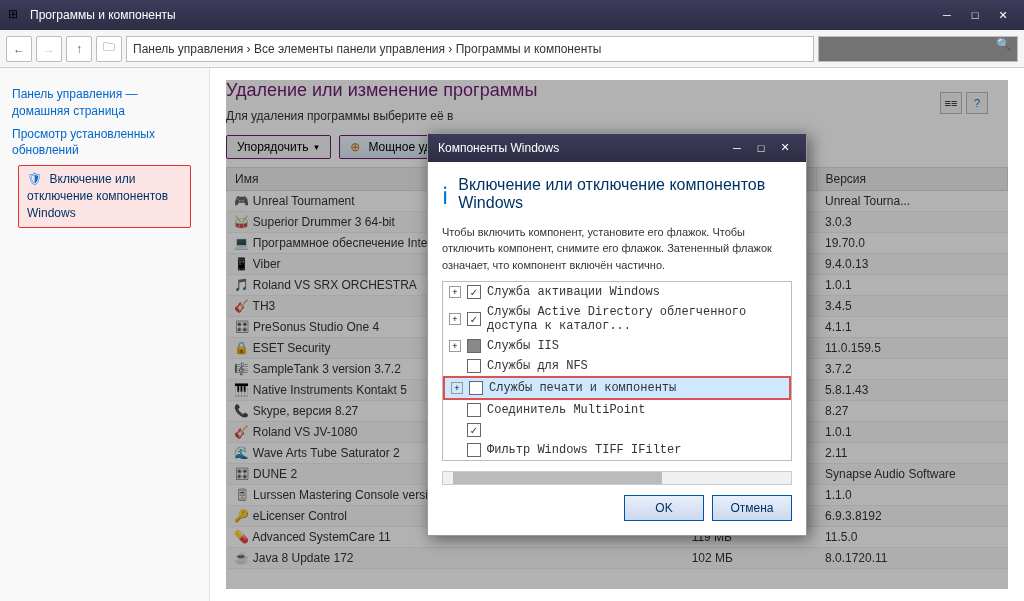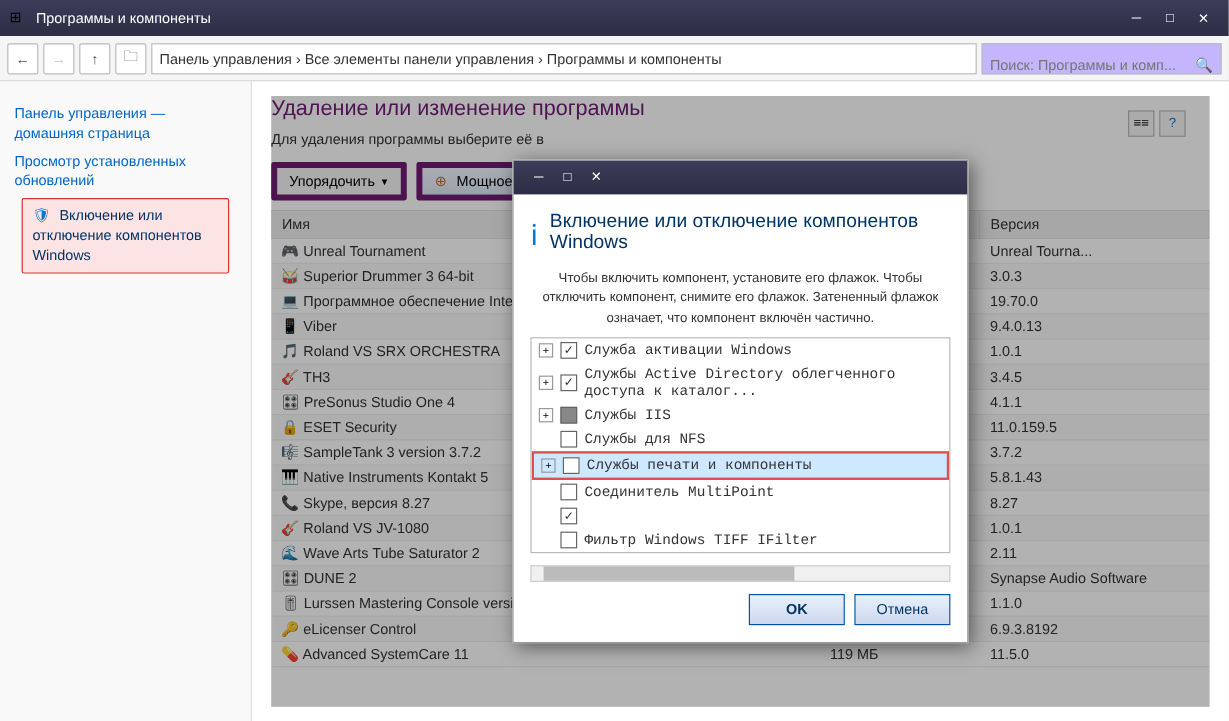--- a/index.html
+++ b/index.html
@@ -26,22 +26,22 @@
     .nav-btn {
       width: 26px; height: 26px; border: 1px solid #bbb; background: white; border-radius: 2px;
       cursor: pointer; display: flex; align-items: center; justify-content: center; font-size: 12px; color: #555;
     }
     .nav-btn.disabled { color: #ccc; cursor: default; }
     .address-path {
       flex: 1; height: 26px; border: 1px solid #bbb; background: white; padding: 0 6px;
       display: flex; align-items: center; font-size: 12px; color: #333;
     }
     .search-box {
-      height: 26px; width: 200px; border: 1px solid #bbb; background: #c4b5fd;
-      display: flex; align-items: flex-end; padding: 0 6px; gap: 4px;
+      height: 26px; width: 200px; border: 1px solid #bbb; background: #737373;
+      display: flex; align-items: flex-start; padding: 0 6px; gap: 4px;
     }
     .search-box input { border: none; outline: none; flex: 1; font-size: 12px; background: transparent; }
 
     
     .main-container { display: flex; height: calc(601px - 68px); background: white; }
 
     
     .sidebar {
       width: 210px; background: #f9f9f9; border-right: 1px solid #e0e0e0;
       padding: 10px 0; flex-shrink: 0;
@@ -56,21 +56,21 @@
 
     
     .content-area { flex: 1; padding: 12px 16px; background: white; overflow: hidden; position: relative; }
     .content-title { font-size: 18px; color: #701a75; margin-bottom: 8px; font-weight: normal; }
     .content-desc { font-size: 12px; color: #333; margin-bottom: 12px; }
 
     
     .toolbar { display: flex; align-items: center; gap: 8px; margin-bottom: 8px; }
     .toolbar-btn {
       display: flex; align-items: center; gap: 4px; padding: 4px 10px;
-      border: 5px solid #701a75; background: #f5f5f5; cursor: pointer; font-size: 12px; border-radius: 2px;
+      border: 1px solid #701a75; background: #f5f5f5; cursor: pointer; font-size: 12px; border-radius: 2px;
     }
     .toolbar-btn .arrow { font-size: 8px; }
     .toolbar-btn.uninstall { background: linear-gradient(to bottom, #f0f8ff, #dde8f5); }
 
     
     .table-container { overflow-y: auto; height: calc(100% - 90px); }
     table { width: 100%; border-collapse: collapse; font-size: 12px; }
     th { background: #f0f0f0; border: 1px solid #ddd; padding: 4px 8px; text-align: left; font-weight: normal; color: #333; position: sticky; top: 0; }
     td { border-bottom: 1px solid #eee; padding: 3px 8px; color: #333; }
     tr:nth-child(even) td { background: #fafafa; }
@@ -88,21 +88,21 @@
       background: linear-gradient(to bottom, #3c3c5a, #2d2d45);
       display: flex; align-items: center; padding: 6px 10px; color: white; height: 28px;
     }
     .modal-title { flex: 1; font-size: 12px; }
     .modal-controls { display: flex; gap: 2px; }
     .modal-btn { width: 22px; height: 18px; background: transparent; border: none; color: white; cursor: pointer; font-size: 11px; }
     .modal-content { padding: 14px; }
     .modal-header { display: flex; align-items: flex-start; gap: 10px; margin-bottom: 10px; }
     .modal-header-icon { font-size: 24px; color: #0078d7; margin-top: 2px; }
     .modal-header-text h2 { font-size: 16px; color: #003366; font-weight: normal; margin-bottom: 2px; }
-    .modal-desc { font-size: 11px; color: #333; margin-bottom: 8px; line-height: 1.5; text-align: center; }
+    .modal-desc { font-size: 11px; color: #333; margin-bottom: 8px; line-height: 1.5; }
     
     
     .component-list {
       border: 1px solid #bbb; height: 180px; overflow-y: auto; background: white; margin-bottom: 10px;
     }
     .comp-item { display: flex; align-items: center; padding: 3px 6px; cursor: pointer; gap: 6px; }
     .comp-item.highlighted { background: #cde8ff; border: 2px solid #e05050; }
     .comp-expand { width: 12px; height: 12px; border: 1px solid #999; display: flex; align-items: center; justify-content: center; font-size: 9px; cursor: pointer; flex-shrink: 0; }
     .comp-checkbox { width: 14px; height: 14px; border: 1px solid #666; display: flex; align-items: center; justify-content: center; flex-shrink: 0; background: white; }
     .comp-checkbox.checked { background: white; }
@@ -119,21 +119,21 @@
     
     .bottom-scrollbar { height: 14px; background: #f0f0f0; border: 1px solid #ccc; display: flex; align-items: center; margin-bottom: 4px; }
     .scroll-thumb { height: 12px; background: #bbb; width: 60%; margin-left: 10px; }
 
     
     .modal-footer { display: flex; justify-content: flex-end; gap: 8px; padding-top: 6px; }
     .modal-action-btn {
       width: 80px; height: 26px; border: 1px solid #0055aa; background: linear-gradient(to bottom, #e8f0fb, #cdd8ef);
       cursor: pointer; font-size: 12px; color: #003366;
     }
-    .modal-action-btn.ok { font-weight: bold; }
+    .modal-action-btn.ok { font-weight: normal; }
 
     
     .sidebar-section { padding: 8px 12px; }
     .sidebar-link { display: block; color: #0066cc; font-size: 12px; margin-bottom: 6px; cursor: pointer; text-decoration: none; line-height: 1.4; }
 
     
     .col-name { width: 240px; }
     .col-size { width: 70px; }
     .col-version { width: 100px; }
 
@@ -344,28 +344,37 @@
     <td class="col-version">6.9.3.8192</td>
   </tr>
               <tr>
     <td class="col-name">
       <span style="font-size:12px;">💊</span>
       Advanced SystemCare 11
     </td>
     <td class="col-size">119 МБ</td>
     <td class="col-version">11.5.0</td>
   </tr>
+              <tr>
+    <td class="col-name">
+      <span style="font-size:12px;">☕</span>
+      Java 8 Update 172
+    </td>
+    <td class="col-size">102 МБ</td>
+    <td class="col-version">8.0.1720.11</td>
+  </tr>
             </tbody>
         </table>
       </div>
 
       <div class="modal-overlay">
         <div class="modal">
 
           <div class="modal-titlebar">
+            <span class="modal-title">Компоненты Windows</span>
             <div class="modal-controls">
               <button class="modal-btn">─</button>
               <button class="modal-btn">□</button>
               <button class="modal-btn close">✕</button>
             </div>
           </div>
 
           <div class="modal-content">
             <div class="modal-header">
               <span class="modal-header-icon">ℹ</span>

